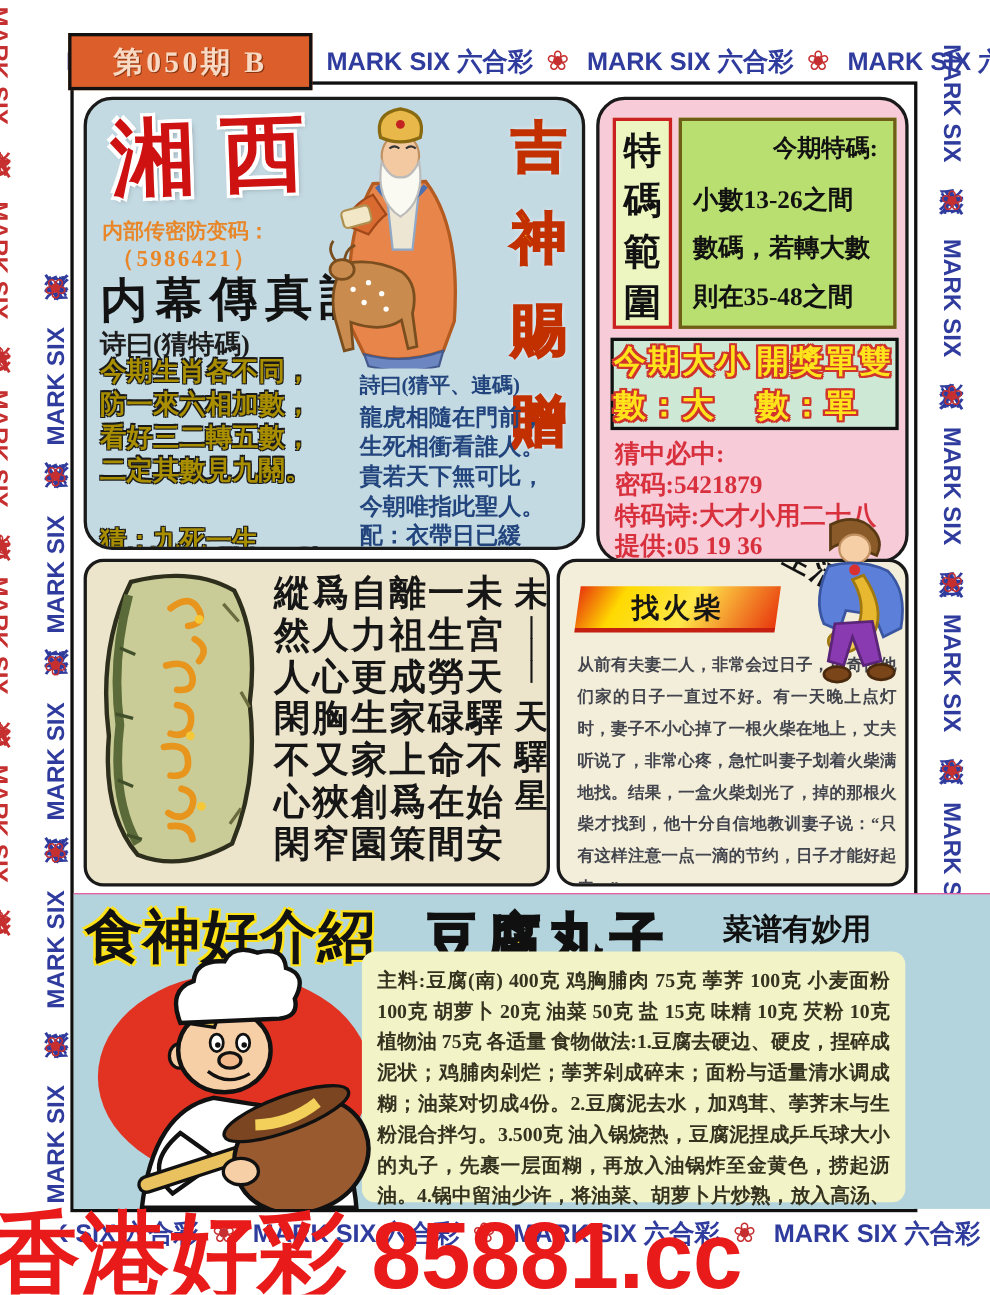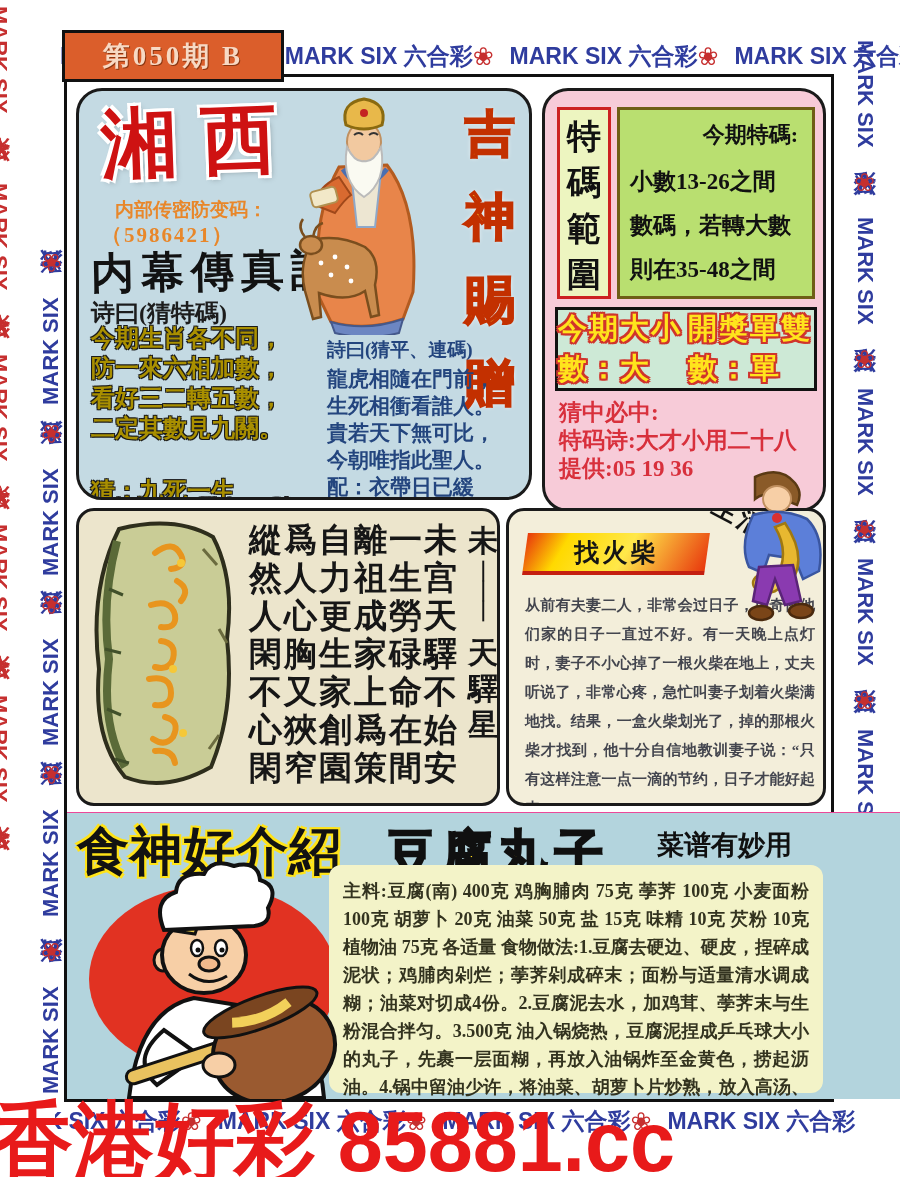--- a/index.html
+++ b/index.html
@@ -3,21 +3,21 @@
 <meta charset="utf-8">
 <style>
   html,body{margin:0;padding:0;background:#fff;}
   .page{position:relative;width:900px;height:1177px;background:#fff;overflow:hidden;
         font-family:"Liberation Serif","DejaVu Serif",serif;}
 
   
   .strip{position:absolute;display:flex;gap:16px;align-items:center;overflow:hidden;
          white-space:nowrap;color:#2F3C9E;font-family:"Liberation Sans","DejaVu Sans",sans-serif;
          font-weight:700;font-size:23px;}
-  .seg{display:inline-flex;align-items:center;flex:none;}
+  .seg{display:inline-flex;gap:12px;align-items:center;flex:none;}
   .fl{color:#C62F2F;font-size:25px;}
   .strip-top{left:60px;top:36px;width:840px;height:40px;}
   .strip-bottom{left:55px;top:1101px;width:845px;height:40px;}
   .strip-bottom .seg:first-child{margin-left:-62px;}
   .strip-v{position:absolute;writing-mode:vertical-rl;white-space:nowrap;overflow:hidden;
            color:#2F3C9E;font-family:"Liberation Sans","DejaVu Sans",sans-serif;
            font-weight:700;font-size:22px;}
   .strip-v .seg{display:inline;}
   .strip-v .mk{margin-inline:6px;}
   .strip-v .fl{margin-inline:8px;}
@@ -33,21 +33,21 @@
   
   .frame{position:absolute;left:64px;top:74px;width:770px;height:1028px;box-sizing:border-box;
          background:#fff;border:3px solid #101010;z-index:2;}
   .panel{position:absolute;box-sizing:border-box;border:3px solid #1a1a1a;}
 
   
   .pA{left:9px;top:11px;width:456px;height:412px;background:#C4DAE3;border-radius:26px;overflow:hidden;}
   .xx-title{position:absolute;left:22px;top:0px;font-size:76px;font-weight:900;color:#CE1212;
             letter-spacing:24px;transform:rotate(-2deg);
             text-shadow:3px 3px 0 #fff,-3px -3px 0 #fff,3px -3px 0 #fff,-3px 3px 0 #fff,2px 2px 6px rgba(0,0,0,.35);}
-  .xx-seclabel{position:absolute;left:36px;top:106px;font-size:19px;font-weight:700;color:#E8872A;}
+  .xx-seclabel{position:absolute;left:14px;top:106px;font-size:19px;font-weight:700;color:#E8872A;}
   .xx-seccode{position:absolute;left:22px;top:130px;font-size:21px;font-weight:700;color:#E8872A;letter-spacing:2px;}
   .xx-sub{position:absolute;left:12px;top:152px;font-size:43px;font-weight:900;color:#121212;
           letter-spacing:7px;transform:rotate(-1deg);}
   .xx-p1h{position:absolute;left:12px;top:206px;font-size:24px;color:#1c1c1c;font-weight:600;}
   .xx-p1{position:absolute;left:12px;top:232px;font-size:24px;font-weight:800;line-height:30px;}
   .olive{color:#A98F00;text-shadow:1px 1px 0 #1a1a1a,-1px -1px 0 #1a1a1a,1px -1px 0 #1a1a1a,-1px 1px 0 #1a1a1a;}
   .xx-g1{position:absolute;left:24px;top:354px;font-size:24px;font-weight:800;margin-top:48px;}
   .xx-g2{position:absolute;left:12px;top:384px;font-size:24px;font-weight:800;}
   .god{position:absolute;left:212px;top:6px;width:150px;height:238px;}
   .bless{position:absolute;left:378px;top:10px;width:66px;display:flex;flex-direction:column;
@@ -242,20 +242,21 @@
         <div class="rl">小數13-26之間</div>
         <div class="rl">數碼，若轉大數</div>
         <div class="rl">則在35-48之間</div>
       </div>
       <div class="size-box">
         <div class="yellow-red">今期大小數：大</div>
         <div class="yellow-red">開獎單雙數：單</div>
       </div>
       <div class="hits">
         <div>猜中必中:</div>
+        <div>密码:5421879</div>
         <div>特码诗:大才小用二十八</div>
         <div>提供:05 19 36</div>
       </div>
     </div>
 
     <svg class="sax" viewBox="0 0 106 156">
       <path d="M30,8 q25,-12 40,6 q8,10 2,22 l-10,-4 q-20,-12 -32,-2 z" fill="#8A5A28" stroke="#5A3A14" stroke-width="2.5"></path>
       <ellipse cx="52" cy="30" rx="14" ry="13" fill="#F7CFA6" stroke="#C09060" stroke-width="2"></ellipse>
       <path d="M28,46 q-14,30 -4,52 l14,6 6,-18 26,4 8,20 16,-8 q6,-34 -12,-52 q-26,-12 -54,-4 z" fill="#5C7FD9" stroke="#3A56A0" stroke-width="2.5"></path>
       <circle cx="52" cy="49" r="5" fill="#D93030"></circle>

